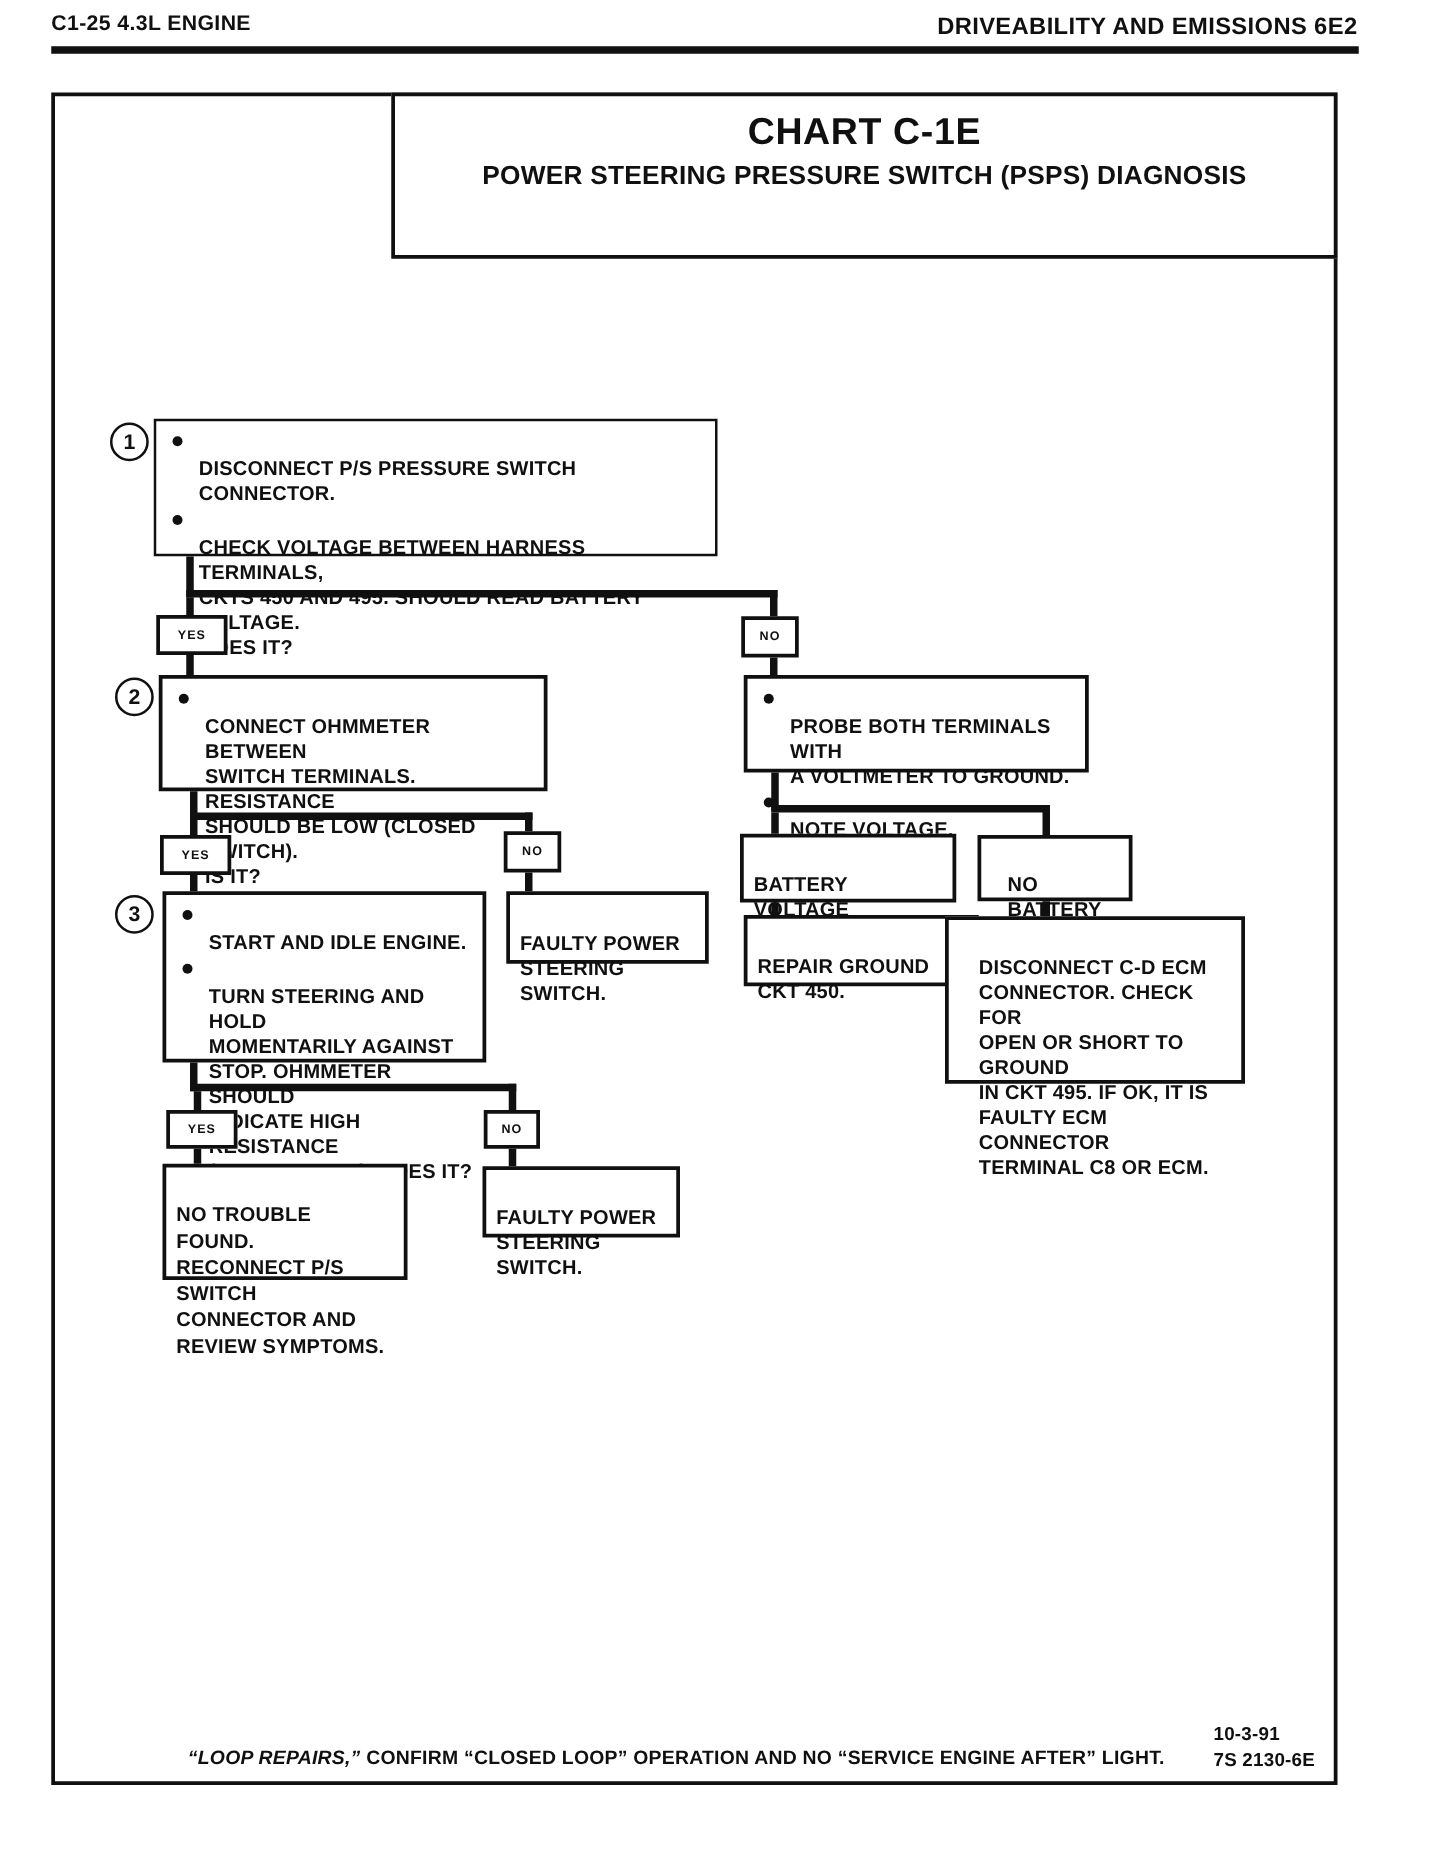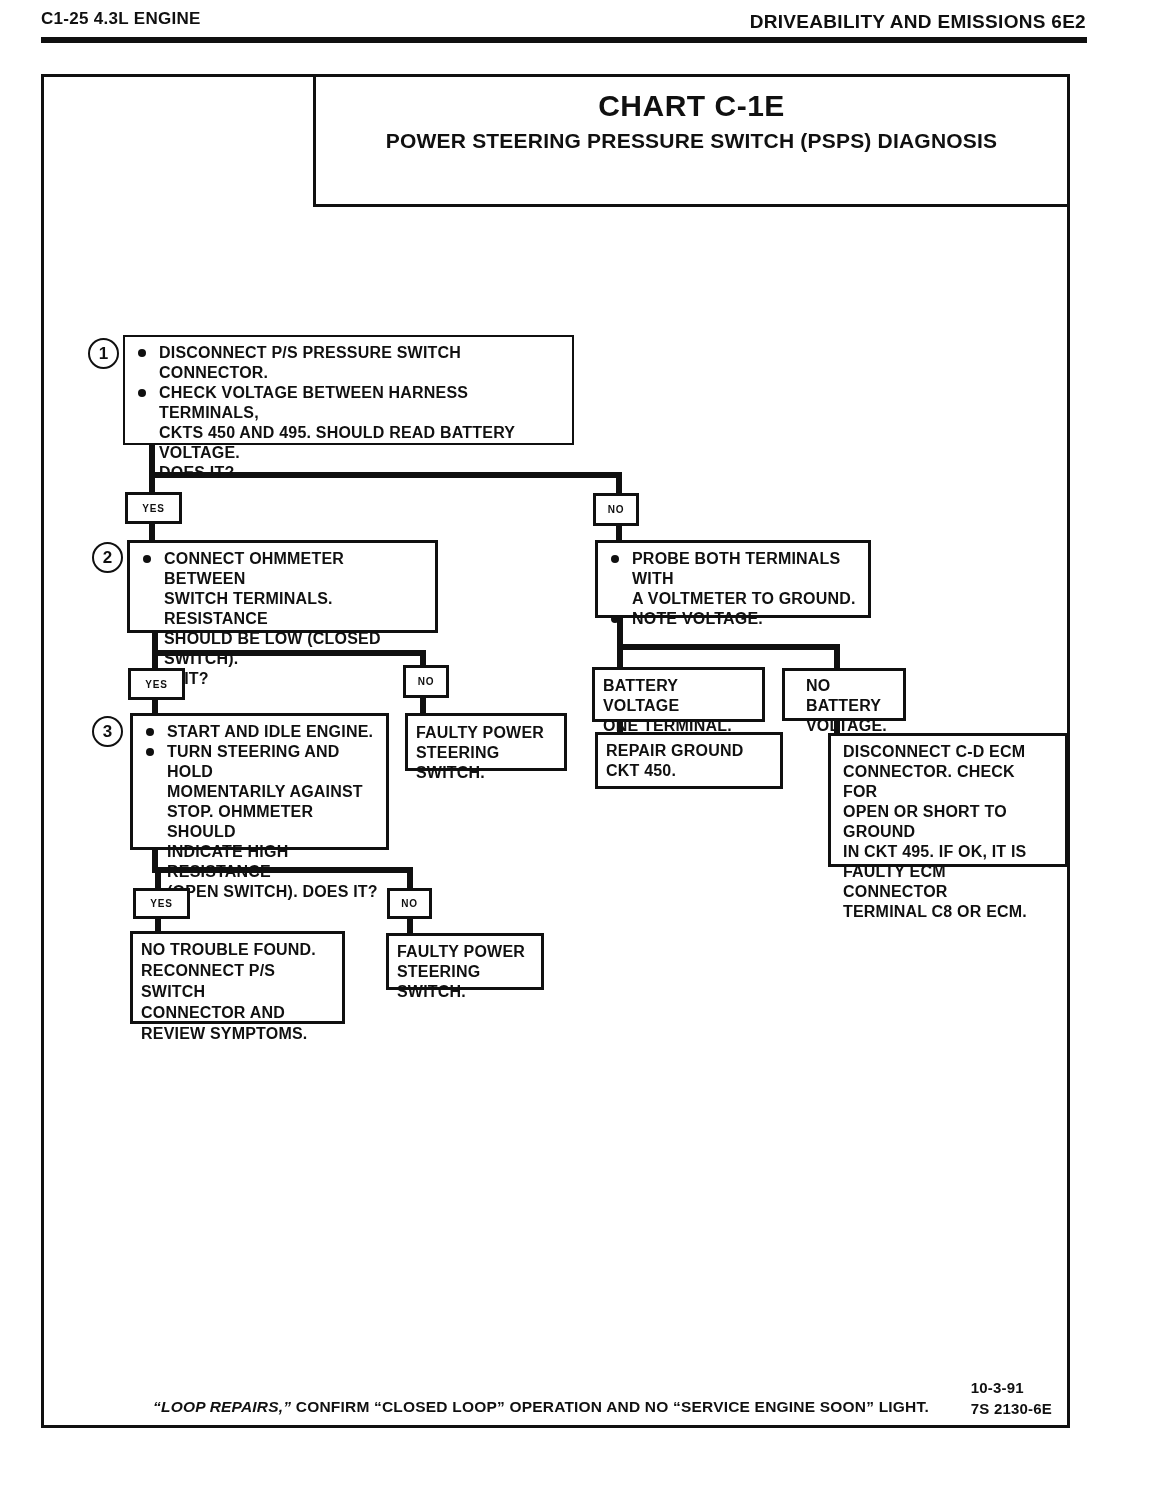--- a/index.html
+++ b/index.html
@@ -19,21 +19,21 @@
   .title-box { left:313px; top:74px; width:757px; height:133px;
            border:3px solid var(--ink); box-sizing:border-box; background:var(--paper);
            text-align:center; }
   .title-main { margin-top:12px; font-size:30px; letter-spacing:.5px; }
   .title-sub  { margin-top:6px;  font-size:21px; letter-spacing:.2px; }
   .title-sub2 { margin-top:2px;  font-size:21px; letter-spacing:.2px; }
 
   .box { position:absolute; border:3px solid var(--ink); background:var(--paper);
          box-sizing:border-box; }
   .box-thin { border-width:2px; }
-  .btxt { white-space:pre-line; font-size:16px; line-height:20px; letter-spacing:.2px; }
+  .btxt { white-space:pre-line; font-size:16px; line-height:20px; letter-spacing:.2px;margin-top:23px; }
   .pad { padding:6px 8px 4px 10px; }
 
   .brow { display:flex; }
   .bdot { width:8px; height:8px; border-radius:50%; background:var(--ink);
           margin:6px 13px 0 3px; flex:0 0 8px; }
 
   .lbl { position:absolute; border:3px solid var(--ink); background:var(--paper);
          box-sizing:border-box; display:flex; align-items:center; justify-content:center;
          font-size:10px; letter-spacing:.8px; }
   .line { position:absolute; background:var(--ink); }
@@ -161,44 +161,44 @@
 ONE TERMINAL.</div>
   </div>
   <div class="box" style="left:782px; top:668px; width:124px; height:53px; padding:5px 21px;">
     <div class="btxt">NO BATTERY
 VOLTAGE.</div>
   </div>
   <div class="box" style="left:595px; top:732px; width:188px; height:57px; padding:6px 8px;">
     <div class="btxt">REPAIR GROUND
 CKT 450.</div>
   </div>
-  <div class="box" style="left:828px; top:733px; width:240px; height:134px; padding:6px 12px;">
+  <div class="box" style="left:756px; top:733px; width:240px; height:134px; padding:6px 24px;">
     <div class="btxt">DISCONNECT C-D ECM
 CONNECTOR. CHECK FOR
 OPEN OR SHORT TO GROUND
 IN CKT 495.  IF OK, IT IS
 FAULTY ECM CONNECTOR
 TERMINAL C8 OR ECM.</div>
   </div>
 
   <div class="lbl" style="left:133px; top:888px; width:57px; height:31px;">YES</div>
   <div class="lbl" style="left:387px; top:888px; width:45px; height:31px;">NO</div>
 
-  <div class="box" style="left:130px; top:931px; width:215px; height:93px; padding:5px 8px;">
+  <div class="box" style="left:130px; top:931px; width:196px; height:93px; padding:5px 8px;">
     <div class="btxt" style="line-height:21px;">NO TROUBLE FOUND.
 RECONNECT P/S SWITCH
 CONNECTOR AND
 REVIEW SYMPTOMS.</div>
   </div>
   <div class="box" style="left:386px; top:933px; width:158px; height:57px; padding:6px 8px;">
     <div class="btxt">FAULTY POWER
 STEERING SWITCH.</div>
   </div>
 
   <div class="abs footer-note">
-    <span class="it">“LOOP REPAIRS,”</span><span> CONFIRM “CLOSED LOOP” OPERATION AND NO “SERVICE ENGINE SOON” LIGHT.</span>
+    <span class="it">“LOOP REPAIRS,”</span><span> CONFIRM “CLOSED LOOP” OPERATION AND NO “SERVICE ENGINE AFTER” LIGHT.</span>
   </div>
   <div class="abs doc-block">
     <div>10-3-91</div>
     <div>7S 2130-6E</div>
   </div>
 
 </div>
 
 </body></html>

